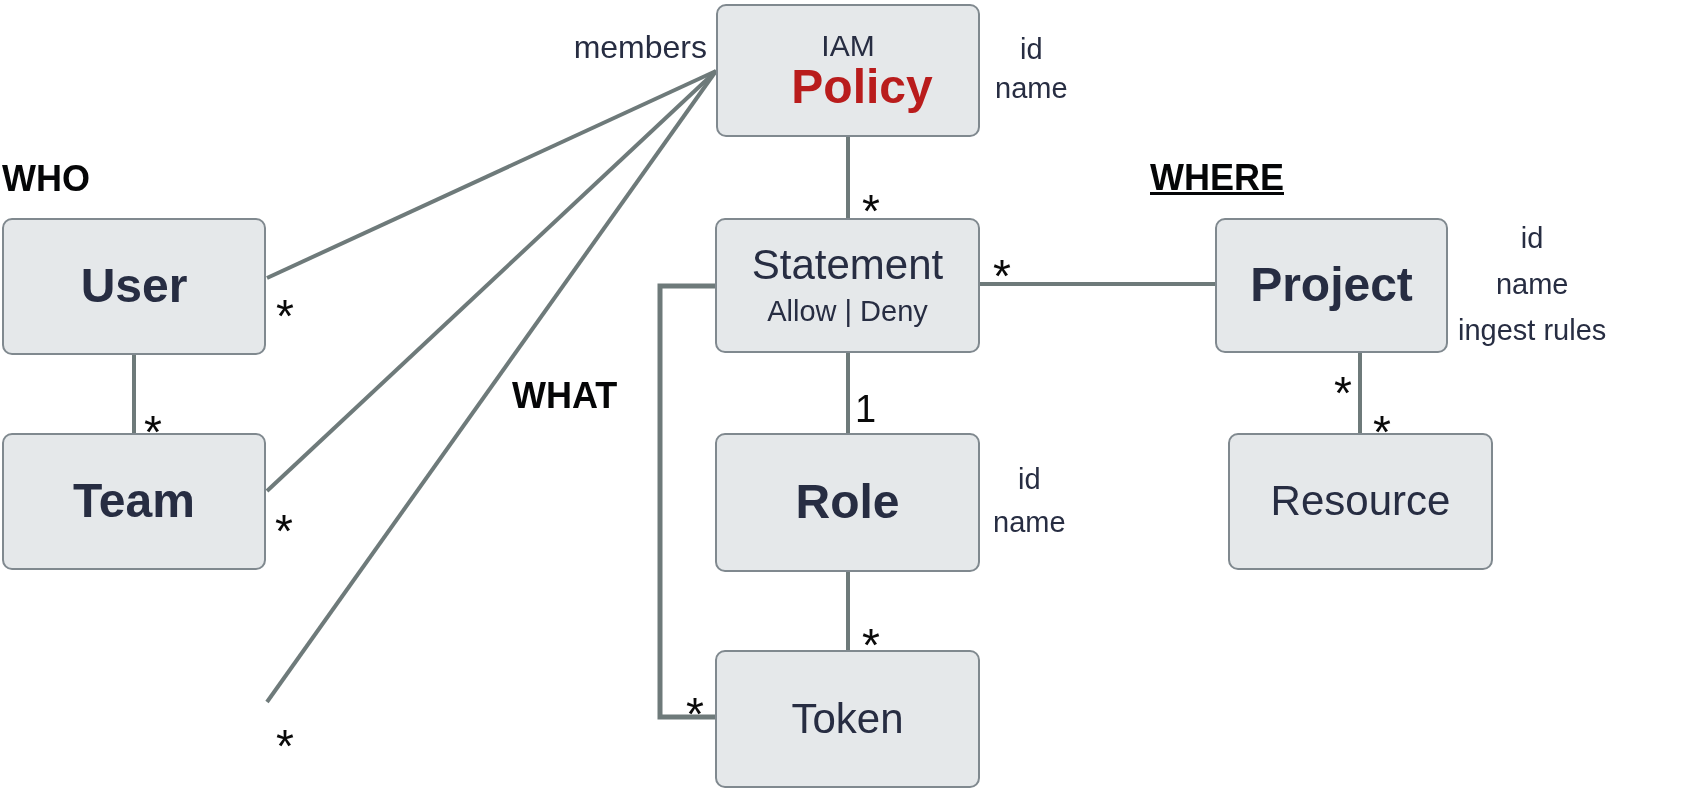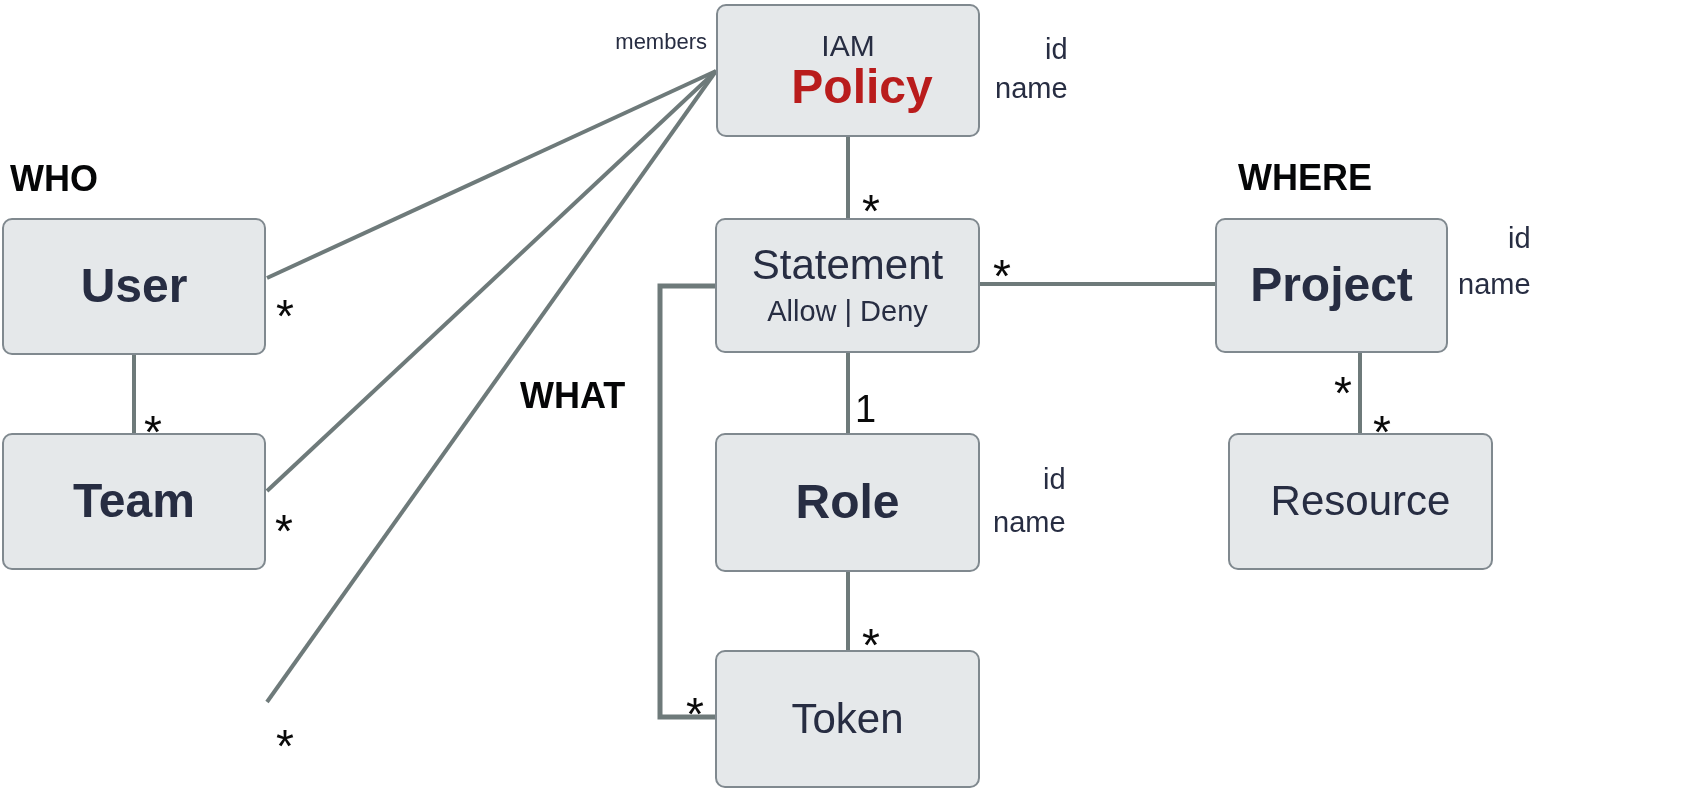--- a/index.html
+++ b/index.html
@@ -19,33 +19,33 @@
   #node-policy   {left:716px; top:4px;   width:264px;height:133px;}
   #node-user     {left:2px;   top:218px; width:264px;height:137px;}
   #node-team     {left:2px;   top:433px; width:264px;height:137px;}
   #node-token    {left:2px;   top:648px; width:264px;height:138px;}
   #node-statement{left:715px; top:218px; width:265px;height:135px;}
   #node-role     {left:715px; top:433px; width:265px;height:139px;}
   #node-action   {left:715px; top:650px; width:265px;height:138px;}
   #node-project  {left:1215px;top:218px; width:233px;height:135px;}
   #node-resource {left:1228px;top:433px; width:265px;height:137px;}
   
-  .group-header{position:absolute;z-index:3;font-size:36px;font-weight:bold;color:#050607;line-height:1;margin-left:8px;}
+  .group-header{position:absolute;z-index:3;font-size:36px;font-weight:bold;color:#050607;line-height:1;}
   #hdr-who  {left:2px;   top:161px;}
   #hdr-what {left:512px; top:378px;}
-  #hdr-where{left:1230px;top:160px;}
+  #hdr-where{left:1150px;top:160px;text-decoration:underline;}
   
-  .attrs{position:absolute;z-index:3;font-size:29px;color:#272d42;text-align:right;}
+  .attrs{position:absolute;z-index:3;font-size:29px;color:#272d42;text-align:center;}
   .attrs div{white-space:nowrap;}
   #attrs-policy {left:995px; top:30px; line-height:39px;}
   #attrs-role   {left:993px; top:458px;line-height:43px;}
   #attrs-project{left:1458px;top:215px;line-height:46px;}
   
   #members-label{position:absolute;z-index:3;left:500px;top:29px;width:207px;
-                 text-align:right;font-size:22px;color:#272d42;line-height:1.15;}
+                 text-align:right;font-size:32px;color:#272d42;line-height:1.15;}
   
   .card{position:absolute;z-index:3;color:#0a0a0a;line-height:1;}
   .star{font-size:46px;}
   .one{font-size:38px;}
   #c-policy-user        {left:276px; top:293px;}
   #c-policy-team        {left:275px; top:508px;}
   #c-policy-token       {left:276px; top:723px;}
   #c-user-team          {left:144px; top:409px;}
   #c-policy-statement   {left:862px; top:188px;}
   #c-statement-project  {left:993px; top:253px;}
@@ -120,20 +120,21 @@
     <div>id</div>
     <div>name</div>
   </div>
   <div class="attrs" id="attrs-role">
     <div>id</div>
     <div>name</div>
   </div>
   <div class="attrs" id="attrs-project">
     <div>id</div>
     <div>name</div>
+    <div>ingest rules</div>
   </div>
 
   <span class="card star" id="c-policy-user">*</span>
   <span class="card star" id="c-policy-team">*</span>
   <span class="card star" id="c-policy-token">*</span>
   <span class="card star" id="c-user-team">*</span>
   <span class="card star" id="c-policy-statement">*</span>
   <span class="card star" id="c-statement-project">*</span>
   <span class="card one" id="c-statement-role">1</span>
   <span class="card star" id="c-role-action">*</span>

